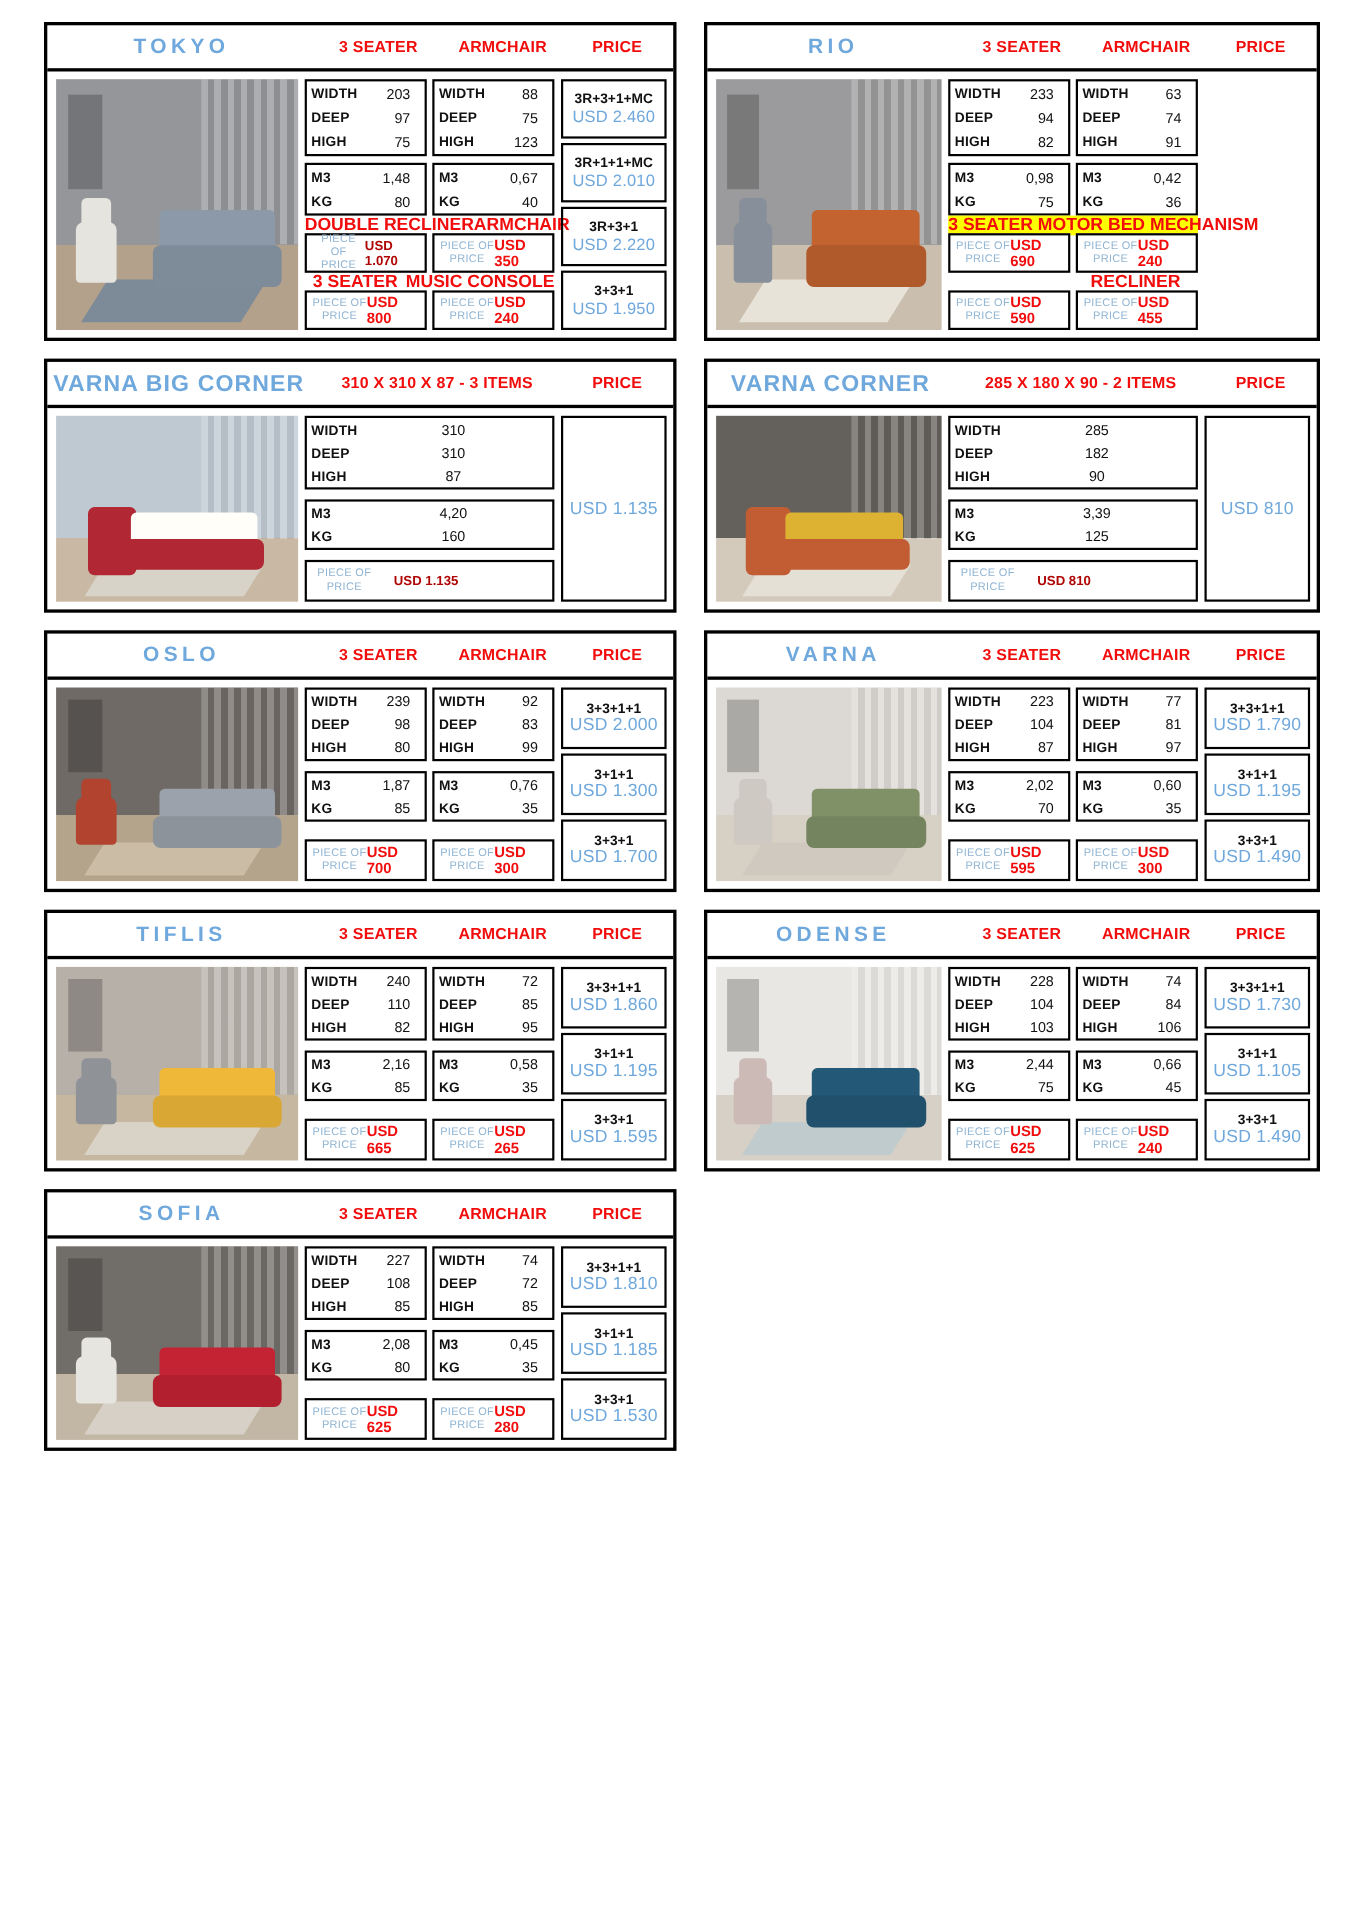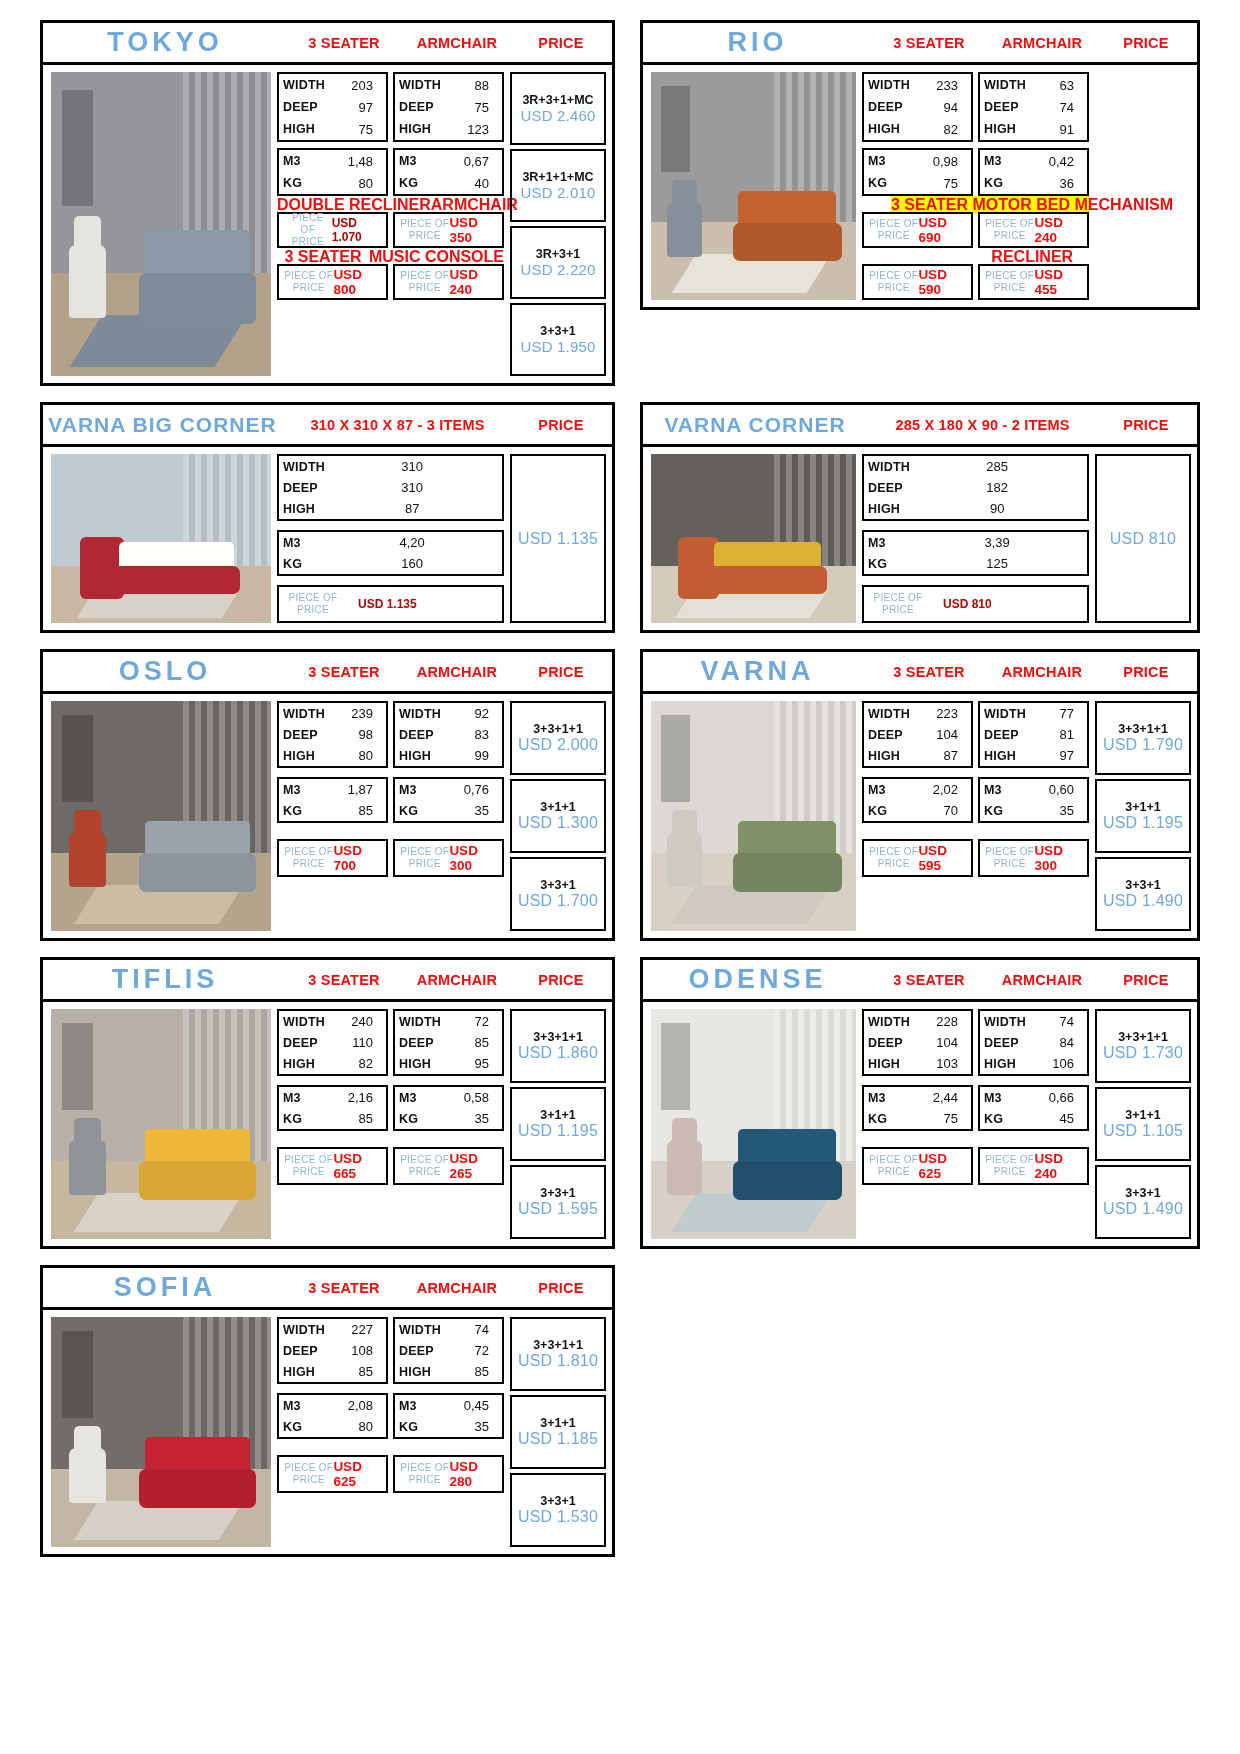--- a/index.html
+++ b/index.html
@@ -5,21 +5,21 @@
   * { box-sizing: border-box; margin: 0; padding: 0; }
   html, body { width: 1240px; background: #ffffff; }
   body { height: 1754px; overflow: hidden; font-family: "Liberation Sans", sans-serif; color: #111; }
   .sheet { width: 1240px; height: 1754px; padding: 20px 40px; }
   .cards-grid { display: grid; grid-template-columns: 575px 560px; column-gap: 25px; row-gap: 16px; align-items: start; }
 
   .card { border: 3px solid #000; background: #fff; }
 
   .chead { display: grid; grid-template-columns: 1fr 114px 112px 96px; align-items: center; height: 42px; border-bottom: 3px solid #000; padding-right: 3px; }
   .corner .chead { grid-template-columns: 1fr 231px 96px; }
-  .ctitle { text-align: center; font-size: 27px; font-weight: bold; letter-spacing: 4px; color: var(--c-title, #6FA8DC); }
+  .ctitle { text-align: center; font-size: 19px; font-weight: bold; letter-spacing: 4px; color: var(--c-title, #6FA8DC); }
   .corner .ctitle { font-size: 21px; letter-spacing: 1px; text-align: center; }
   .chdr { text-align: center; font-size: 14.5px; font-weight: bold; color: var(--c-red, #F00); letter-spacing: .2px; white-space: nowrap; }
 
   .cbody { display: grid; grid-template-columns: 1fr 227px 96px; column-gap: 6px; padding: 7px 6px 7px 8px; border-radius: 17px; }
 
   
   .photo { position: relative; overflow: hidden; min-height: 150px;
     background: linear-gradient(180deg, var(--wall) 0%, var(--wall) 66%, var(--floor) 66%, var(--floor) 100%); }
   .ph-window { position: absolute; top: 0; right: 0; width: 40%; height: 66%; opacity: .45;
     background: repeating-linear-gradient(90deg, rgba(255,255,255,.5) 0 6px, rgba(0,0,0,.12) 6px 12px); }
@@ -45,32 +45,32 @@
   .one .srow { padding: 0 4px; }
   .one .lbl { width: 84px; }
   .one .val { margin-left: 0; width: 42%; text-align: center; }
   .gap { grid-column: 1 / 3; height: 9px; }
   .one .gap { grid-column: 1; }
   .t-double .gap { height: 6px; }
 
   .lblrow { grid-column: 1 / 3; display: grid; grid-template-columns: 1fr 1fr; align-items: center; height: 16px; }
   .mlbl { text-align: center; font-size: 16px; font-weight: bold; color: var(--c-red, #F00); white-space: nowrap; }
   .mlbl.right { grid-column: 2; }
-  .mlbl.span { grid-column: 1 / 3; background: var(--c-yellow, #FF0); margin-left: 29px; }
+  .mlbl.span { grid-column: 1 / 3; background: var(--c-yellow, #FF0); }
 
   .box.piece { display: flex; align-items: center; height: 38px; padding: 0 6px 0 5px; }
   .t-double .box.piece { height: 36px; }
   .plbl { width: 58px; font-size: 10px; line-height: 1.2; color: var(--c-piece, #8FB4D3); text-align: center; letter-spacing: .3px; }
   .pval { margin-left: auto; font-size: 13.5px; font-weight: bold; color: var(--c-red, #F00); }
   .pval.muted { color: var(--c-darkred, #B00505); font-size: 12px; }
   .one .box.piece .pval { margin-left: 16px; }
 
   
   .pcol { display: flex; flex-direction: column; gap: 4px; }
-  .pbox { flex: 1; border: 2px solid #000; display: flex; flex-direction: column; align-items: center; justify-content: space-evenly; padding: 19px 2px; }
+  .pbox { flex: 1; border: 2px solid #000; display: flex; flex-direction: column; align-items: center; justify-content: space-evenly; padding: 9px 2px; }
   .cfg { font-size: 12.5px; font-weight: bold; color: #111; white-space: nowrap; }
   .usd { font-size: 16px; font-weight: normal; color: var(--c-price, #6FA8DC); letter-spacing: .2px; white-space: nowrap; }
   .t-double .usd { font-size: 15px; }
   .pbox.single { justify-content: center; }
 </style>
 </head>
 <body>
 
 <main class="sheet">
   <div class="cards-grid" id="cards-grid">

